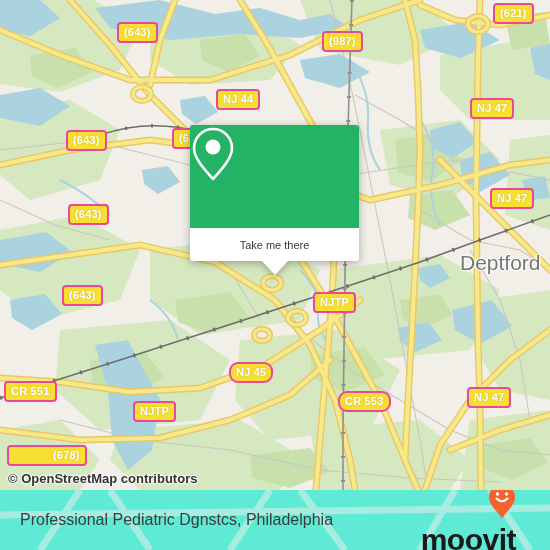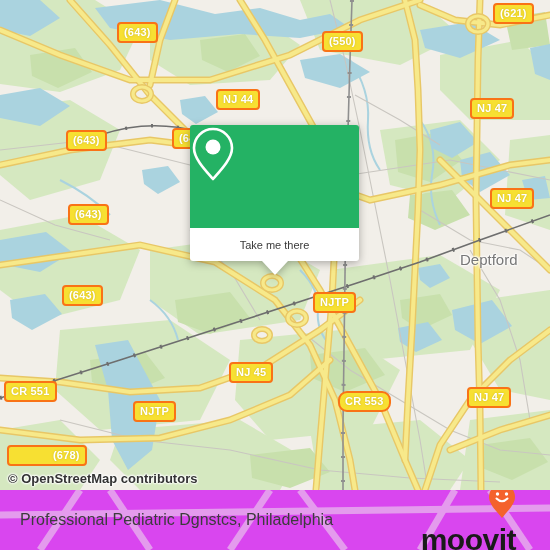--- a/index.html
+++ b/index.html
@@ -17,35 +17,35 @@
     width: 550px; height: 490px;
     background: #f2efe9;
     overflow: hidden;
   }
   #map svg { position: absolute; left: 0; top: 0; display: block; }
 
   
   .shield {
     position: absolute;
     background: #f7e032;
-    border: 2px solid #f97316;
+    border: 2px solid #ec4899;
     border-radius: 4px;
     color: #ffffff;
     font-weight: bold;
     font-size: 11px;
     line-height: 12px;
     padding: 2px 5px 3px 5px;
     white-space: nowrap;
     text-shadow: 0 0 2px rgba(120,100,0,.35);
     letter-spacing: .2px;
   }
   .place-label {
     position: absolute;
     color: #777777;
-    font-size: 15px;
+    font-size: 21px;
     white-space: nowrap;
     text-shadow: 1px 0 2px #fff, -1px 0 2px #fff, 0 1px 2px #fff, 0 -1px 2px #fff;
   }
 
   
   #attribution {
     position: absolute;
     left: 8px; bottom: 4px;
     font-size: 13px;
     color: #333;
@@ -91,21 +91,21 @@
     border-left: 13px solid transparent;
     border-right: 13px solid transparent;
     border-top: 14px solid #ffffff;
   }
 
   
   #footer {
     position: absolute;
     left: 0; top: 490px;
     width: 550px; height: 60px;
-    background: #d946ef;
+    background: #5eead4;
     display: flex;
     align-items: center;
     overflow: hidden;
   }
   #footer-watermark { position: absolute; left:0; top:0; opacity:.5; }
   #footer-title {
     position: relative;
     margin-left: 20px;
     font-size: 16px;
     color: #3c3c3c;
@@ -263,31 +263,31 @@
         <path d="M100 135 Q150 118 200 132 Q250 146 290 168" stroke="#6e6e6e" stroke-width="3.4" stroke-dasharray="2 24"></path>
         <path d="M352 0 L350 60 L348 130 L346 200 L345 275 L344 350 L343 425 L343 490" stroke="#8f8f8f" stroke-width="1.6"></path>
         <path d="M352 0 L350 60 L348 130 L346 200 L345 275 L344 350 L343 425 L343 490" stroke="#8f8f8f" stroke-width="4" stroke-dasharray="2 22"></path>
       </g>
     </svg>
 
     <div class="place-label" style="left:460px; top:251px;">Deptford</div>
 
     <div class="shield" style="left:117px; top:22px;">(643)</div>
     <div class="shield" style="left:216px; top:45px;margin-top:44px;">NJ 44</div>
-    <div class="shield" style="left:322px; top:31px;">(550)</div>
+    <div class="shield" style="left:322px; top:31px;">(987)</div>
     <div class="shield" style="left:493px; top:3px;">(621)</div>
     <div class="shield" style="left:470px; top:98px;">NJ 47</div>
     <div class="shield" style="left:490px; top:188px;">NJ 47</div>
     <div class="shield" style="left:66px; top:130px;">(643)</div>
     <div class="shield" style="left:172px; top:128px; z-index:10;">(64</div>
     <div class="shield" style="left:68px; top:204px;">(643)</div>
     <div class="shield" style="left:62px; top:285px;">(643)</div>
     <div class="shield" style="left:313px; top:292px;">NJTP</div>
     <div class="shield" style="left:4px; top:381px;">CR 551</div>
-    <div class="shield" style="left:229px; top:362px;">NJ 45</div>
+    <div class="shield" style="left:229px; top:362px;border-radius:9px;">NJ 45</div>
     <div class="shield" style="left:338px; top:391px;border-radius:9px;">CR 553</div>
     <div class="shield" style="left:467px; top:387px;">NJ 47</div>
     <div class="shield" style="left:133px; top:401px;">NJTP</div>
     <div class="shield" style="left:7px; top:445px;padding-left:44px;">(678)</div>
 
     <div id="attribution">© OpenStreetMap contributors</div>
 
     <div id="callout">
       <div id="callout-top">
         <span>

